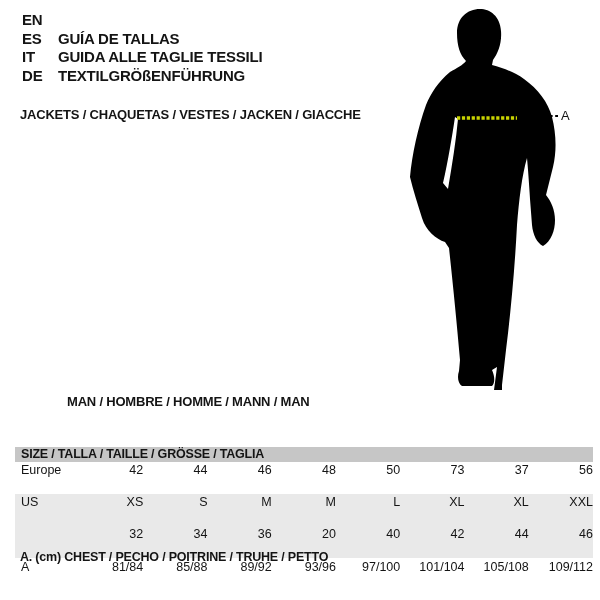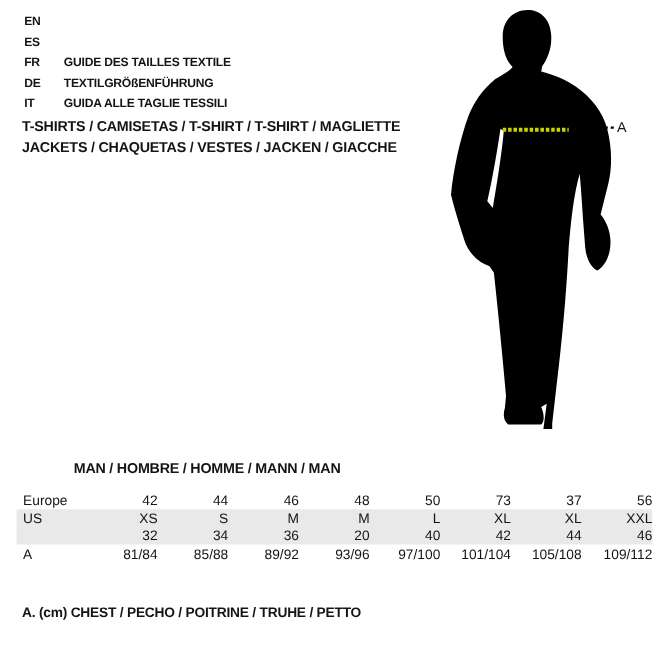--- a/index.html
+++ b/index.html
@@ -6,76 +6,72 @@
   body{
     width:600px;height:600px;background:#ffffff;position:relative;overflow:hidden;
     font-family:"Liberation Sans", sans-serif;
     -webkit-font-smoothing:antialiased;
     color:var(--text,#141414);
   }
   .abs{position:absolute;}
 
   
   .lang-list{left:22px;top:11px;}
-  .lang-row{display:flex;line-height:18.6px;font-size:11px;font-weight:bold;letter-spacing:-0.2px;}
+  .lang-row{display:flex;line-height:18.6px;font-size:15px;font-weight:bold;letter-spacing:-0.2px;}
   .lang-code{width:36px;flex:0 0 36px;}
 
   
   .categories{left:20px;top:105px;font-size:13px;font-weight:bold;line-height:19px;letter-spacing:-0.2px;}
 
   
   .figure{left:400px;top:5px;}
   .dash-yellow{stroke:var(--accent-dash,#c9d400);stroke-width:3.6;stroke-dasharray:3.2 1.7;fill:none;}
   .dash-black{stroke:#000;stroke-width:2;stroke-dasharray:3.5 2.6;fill:none;}
   .measure-a{left:561px;top:108px;font-size:13px;font-weight:normal;}
 
   
-  .man-title{left:20px;top:418px;font-size:13px;font-weight:bold;letter-spacing:-0.2px;padding-left:47px;}
+  .man-title{left:20px;top:394px;font-size:13px;font-weight:bold;letter-spacing:-0.2px;padding-left:47px;}
 
   
   .size-table{left:15px;top:447px;width:578px;font-size:12.5px;}
   .thead{
     background:var(--header-bar,#c6c6c6);height:15px;line-height:15px;
     padding-left:6px;font-weight:bold;letter-spacing:-0.2px;
   }
-  .trow{display:grid;grid-template-columns:64px repeat(8,1fr);height:16px;line-height:16px;}
+  .trow{display:grid;grid-template-columns:64px repeat(8,1fr);height:32px;line-height:16px;}
   .trow.shaded{background:var(--shaded-row,#e9e9e9);}
   .trow.last{height:18px;line-height:19px;}
   .tlabel{text-align:left;padding-left:6px;}
   .tcell{text-align:right;}
 
   
   .footnote{left:20px;top:550px;font-size:12.5px;font-weight:bold;letter-spacing:-0.2px;}
 </style>
 </head>
 <body>
 
 <div class="abs lang-list">
   <div class="lang-row">
     <span class="lang-code">EN</span>
   </div>
   <div class="lang-row">
     <span class="lang-code">ES</span>
+    <span class="lang-label">GUÍA DE TALLAS</span>
   </div>
   <div class="lang-row">
-    <span class="lang-code">FR</span>
-    <span class="lang-label">GUIDE DES TAILLES TEXTILE</span>
+    <span class="lang-code">IT</span>
+    <span class="lang-label">GUIDA ALLE TAGLIE TESSILI</span>
   </div>
   <div class="lang-row">
     <span class="lang-code">DE</span>
     <span class="lang-label">TEXTILGRÖßENFÜHRUNG</span>
   </div>
-  <div class="lang-row">
-    <span class="lang-code">IT</span>
-    <span class="lang-label">GUIDA ALLE TAGLIE TESSILI</span>
-  </div>
 </div>
 
 <div class="abs categories">
-  <div>T-SHIRTS / CAMISETAS / T-SHIRT / T-SHIRT / MAGLIETTE</div>
   <div>JACKETS / CHAQUETAS / VESTES / JACKEN / GIACCHE</div>
 </div>
 
 <svg class="abs figure" width="175" height="390" viewBox="0 0 175 390" aria-hidden="true">
   <path fill="#000000" d="
     M 80,4
     C 90,4 100,11 101,26
     C 102,38 98,48 93,55
     L 92,60
     C 103,63 114,67 124,74
@@ -115,20 +111,21 @@
     C 52,160 56,136 58,114
     Z"></path>
   <line class="dash-yellow" x1="57" y1="113" x2="117" y2="113"></line>
   <line class="dash-black" x1="143" y1="111" x2="158" y2="111"></line>
 </svg>
 <span class="abs measure-a">A</span>
 
 <div class="abs man-title">MAN / HOMBRE / HOMME / MANN / MAN</div>
 
 <div class="abs size-table">
+  <div class="thead">SIZE / TALLA / TAILLE / GRÖSSE / TAGLIA</div>
 
   <div class="trow">
     <span class="tlabel">Europe</span>
     <span class="tcell">42</span>
     <span class="tcell">44</span>
     <span class="tcell">46</span>
     <span class="tcell">48</span>
     <span class="tcell">50</span>
     <span class="tcell">73</span>
     <span class="tcell">37</span>

